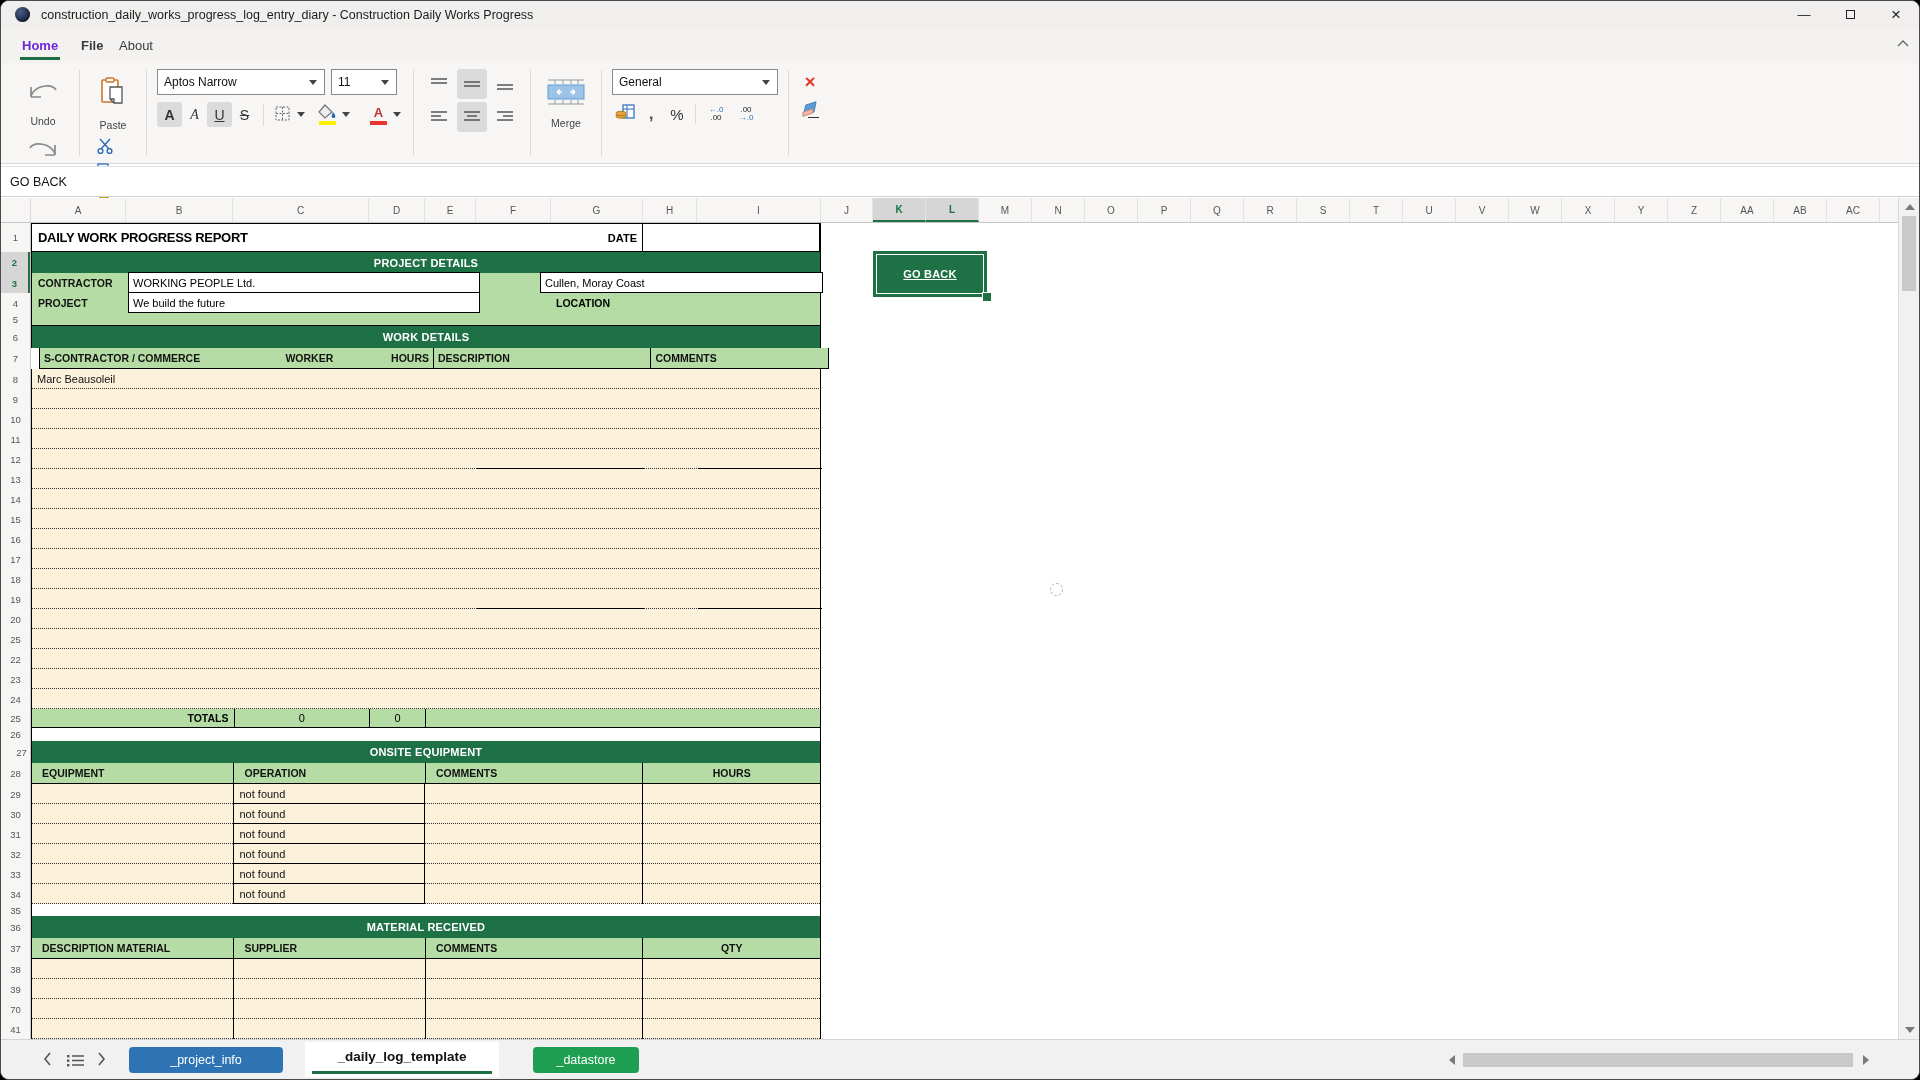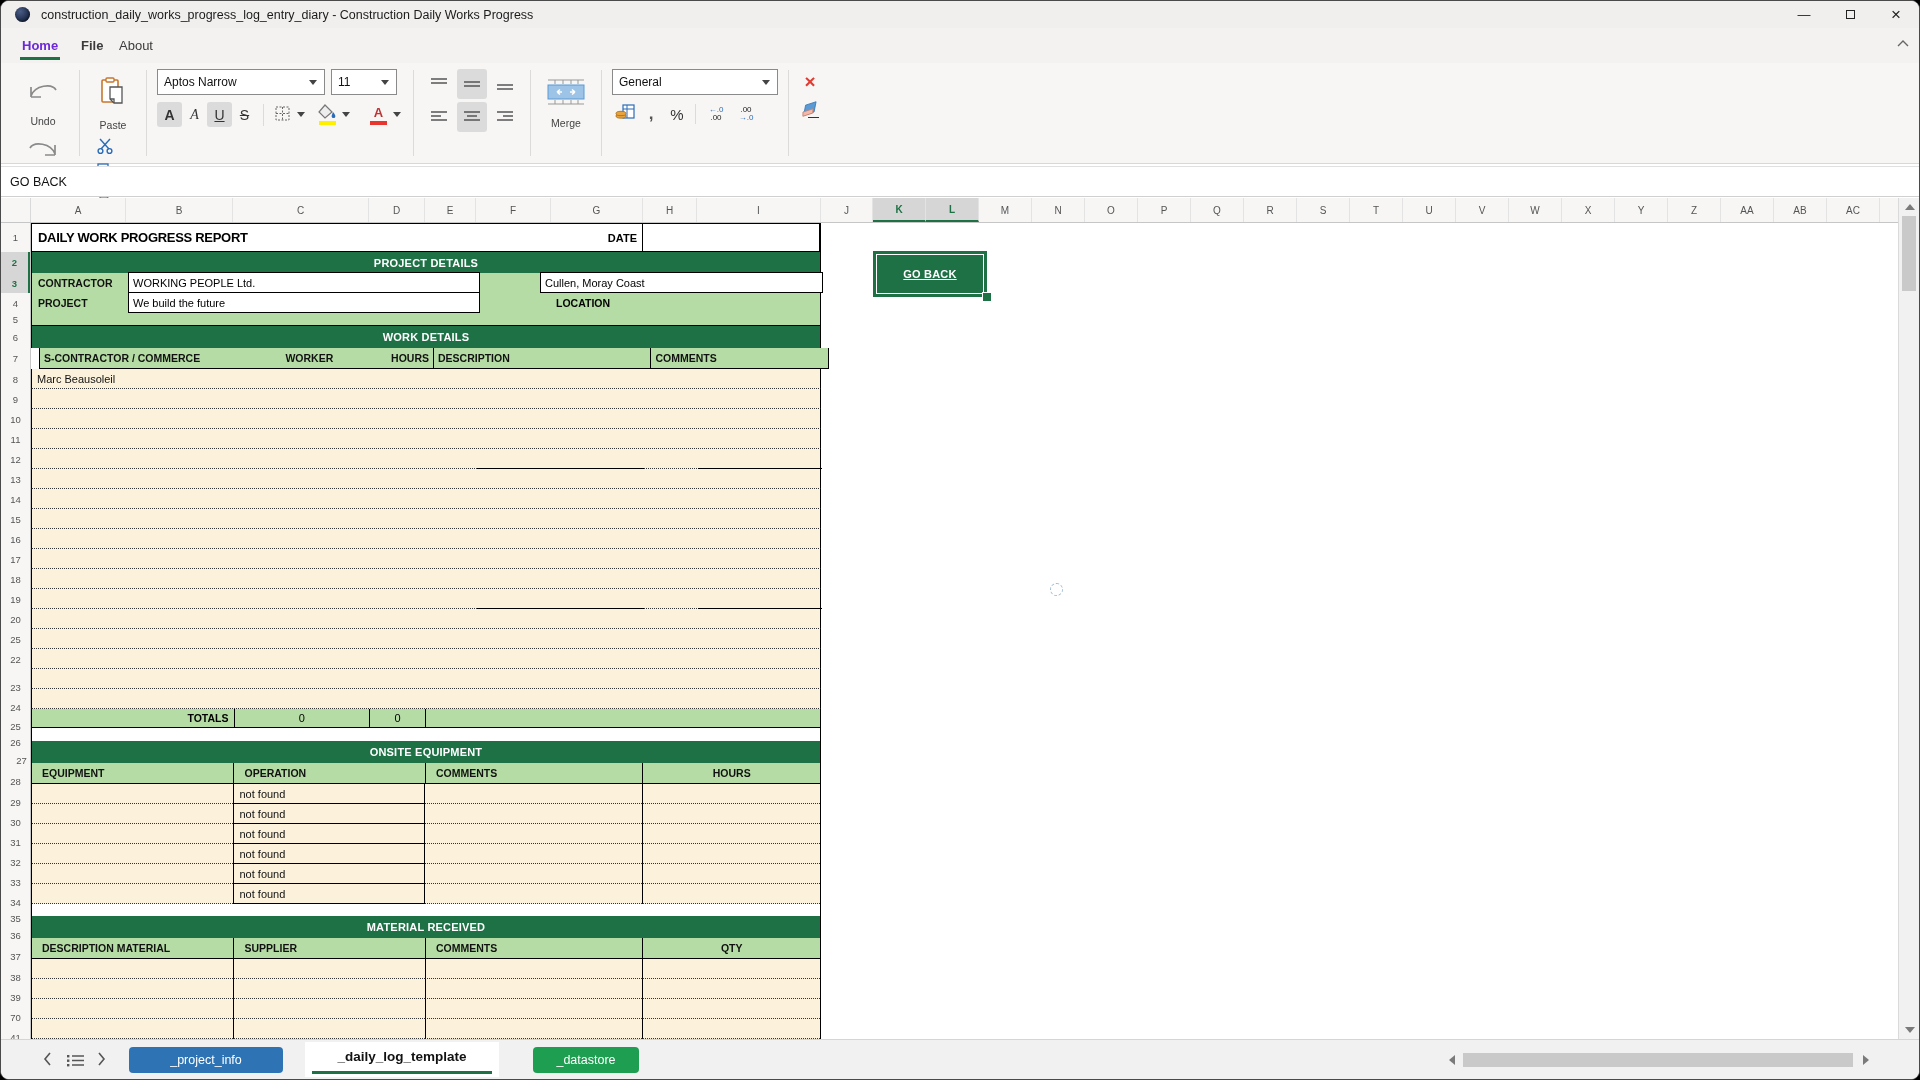--- a/index.html
+++ b/index.html
@@ -505,21 +505,21 @@
       <div class="rowh" style="height: 20px;">13</div>
       <div class="rowh" style="height: 20px;">14</div>
       <div class="rowh" style="height: 20px;">15</div>
       <div class="rowh" style="height: 20px;">16</div>
       <div class="rowh" style="height: 20px;">17</div>
       <div class="rowh" style="height: 20px;">18</div>
       <div class="rowh" style="height: 20px;">19</div>
       <div class="rowh" style="height: 20px;">20</div>
       <div class="rowh" style="height: 20px;">25</div>
       <div class="rowh" style="height: 20px;">22</div>
-      <div class="rowh" style="height: 20px; margin-top: 8px;">23</div>
+      <div class="rowh" style="height: 20px;">23</div>
       <div class="rowh" style="height: 20px;">24</div>
       <div class="rowh" style="height: 19px;">25</div>
       <div class="rowh" style="height: 13px;">26</div>
       <div class="rowh" style="height: 22px; padding-left: 12px;">27</div>
       <div class="rowh" style="height: 21px;">28</div>
       <div class="rowh" style="height: 20px;">29</div>
       <div class="rowh" style="height: 20px;">30</div>
       <div class="rowh" style="height: 20px;">31</div>
       <div class="rowh" style="height: 20px;">32</div>
       <div class="rowh" style="height: 20px;">33</div>

